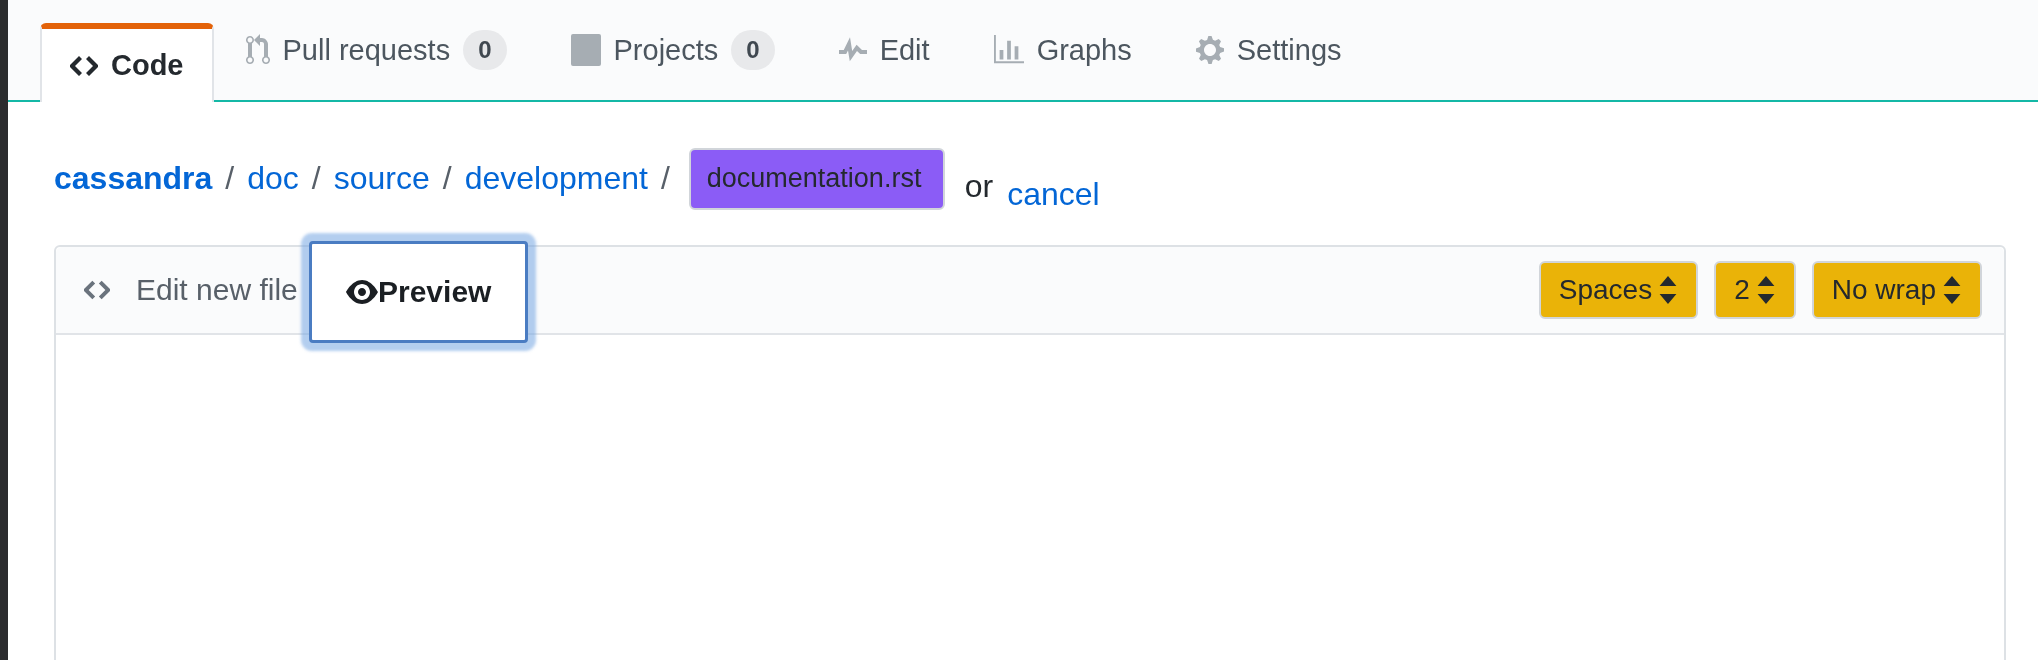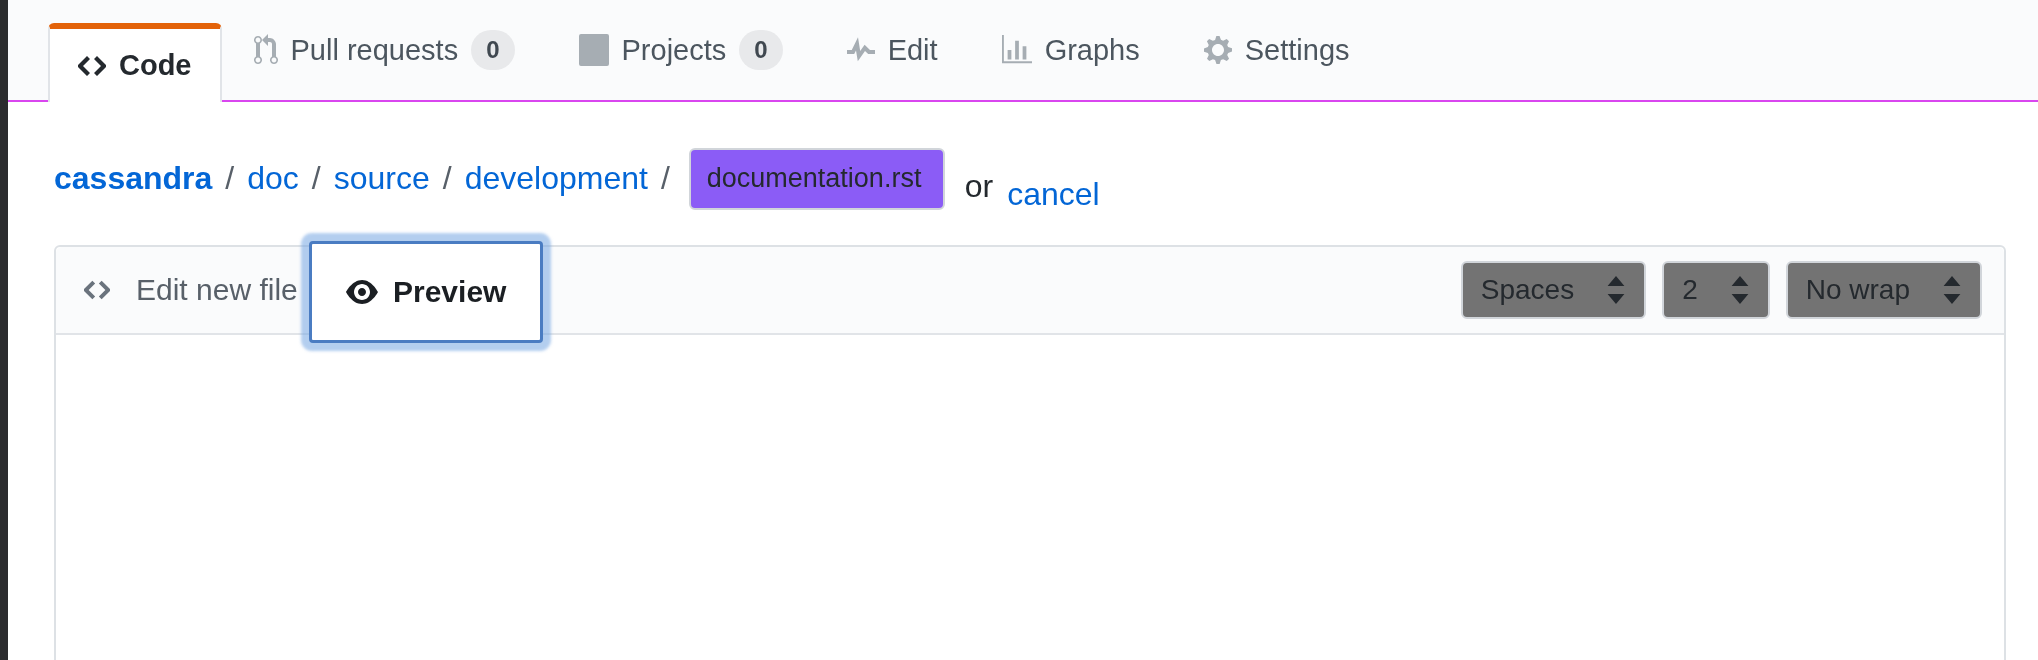--- a/index.html
+++ b/index.html
@@ -13,24 +13,24 @@
     font-family:"Liberation Sans", sans-serif;
     color:#24292e;
     -webkit-font-smoothing:antialiased;
   }
   .window-edge{
     position:absolute;left:0;top:0;width:8px;height:660px;
     background:#2b2c2e;z-index:20;
   }
   
   .repo-nav{
-    margin-left:8px;
+    margin-left:0;
     height:100px;
     background:#fafbfc;
-    border-bottom:2px solid #d946ef;
+    border-bottom:2px solid #14b8a6;
     display:flex;
     align-items:stretch;
     padding-left:40px;
   }
   .repo-tab{
     display:flex;align-items:center;gap:13px;
     padding:8px 32px;
     font-size:29px;
     color:#4c565f;
     text-decoration:none;cursor:pointer;
@@ -103,31 +103,31 @@
     font-size:30px;color:#586069;cursor:pointer;
   }
   .edit-tab svg{fill:#6a737d;flex:none;}
   .preview-tab{
     position:absolute;left:253px;top:-6px;height:102px;
     box-sizing:border-box;
     background:#ffffff;
     border:3px solid #4a7cc2;
     border-radius:4px;
     box-shadow:0 0 3px 8px rgba(116,166,226,.55);
-    display:flex;align-items:center;gap:15px;
+    display:flex;align-items:center;
     padding:0 34px;
     font-size:30px;font-weight:700;color:#1b1f23;
     z-index:3;cursor:pointer;
   }
   .preview-tab svg{fill:#1b1f23;flex:none;}
   .spacer{flex:1;}
   .select-control{
-    display:flex;align-items:center;gap:32px;
+    display:flex;align-items:center;gap:6px;
     height:58px;box-sizing:border-box;
-    background:#737373;
+    background:#eab308;
     border:2px solid #d1d5da;border-radius:6px;
     padding:0 18px;
     font-size:28px;color:#24292e;
     margin-left:16px;cursor:pointer;
   }
   .select-control svg{fill:#24292e;flex:none;}
   
   .preview-body{padding:80px 95px 0;}
   .preview-body h1{
     margin:0;

